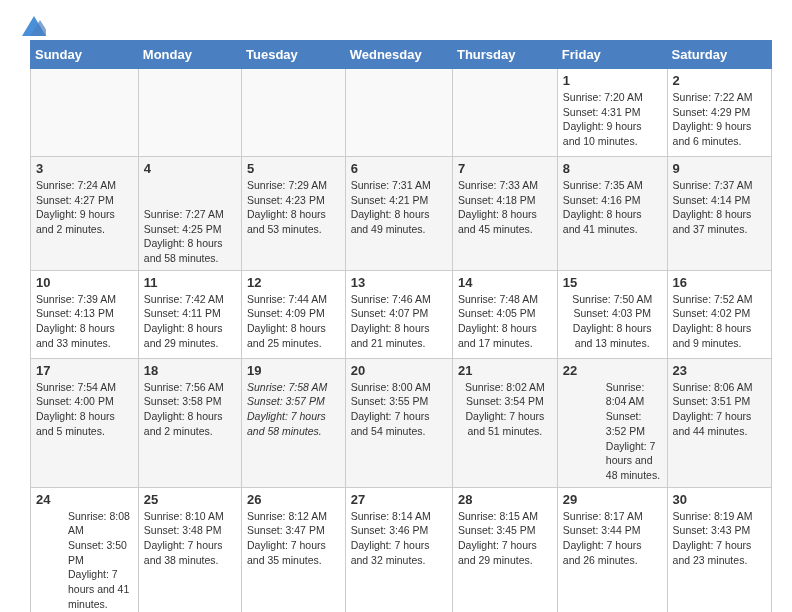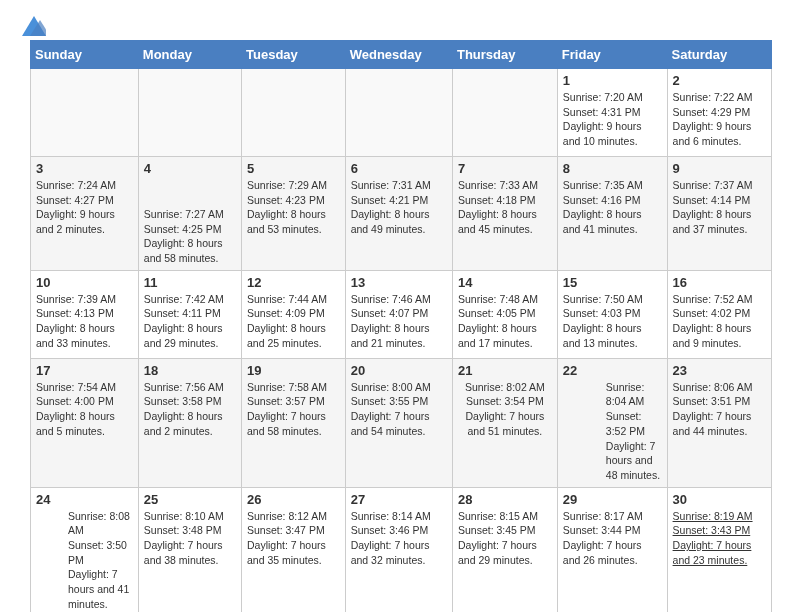--- a/index.html
+++ b/index.html
@@ -145,21 +145,21 @@
 Daylight: 8 hours and 21 minutes.</div>
           </td>
           <td>
             <span class="day-num">14</span>
             <div class="day-info" style="white-space: pre-line;">Sunrise: 7:48 AM
 Sunset: 4:05 PM
 Daylight: 8 hours and 17 minutes.</div>
           </td>
           <td>
             <span class="day-num">15</span>
-            <div class="day-info" style="white-space: pre-line;">Sunrise: 7:50 AM
+            <div class="day-info" style="white-space: pre-line; text-align: center;">Sunrise: 7:50 AM
 Sunset: 4:03 PM
 Daylight: 8 hours and 13 minutes.</div>
           </td>
           <td>
             <span class="day-num">16</span>
             <div class="day-info" style="white-space: pre-line;">Sunrise: 7:52 AM
 Sunset: 4:02 PM
 Daylight: 8 hours and 9 minutes.</div>
           </td>
         </tr>
@@ -171,21 +171,21 @@
 Daylight: 8 hours and 5 minutes.</div>
           </td>
           <td>
             <span class="day-num">18</span>
             <div class="day-info" style="white-space: pre-line;">Sunrise: 7:56 AM
 Sunset: 3:58 PM
 Daylight: 8 hours and 2 minutes.</div>
           </td>
           <td>
             <span class="day-num">19</span>
-            <div class="day-info" style="white-space: pre-line;">Sunrise: 7:58 AM
+            <div class="day-info" style="white-space: pre-line; font-style: italic;">Sunrise: 7:58 AM
 Sunset: 3:57 PM
 Daylight: 7 hours and 58 minutes.</div>
           </td>
           <td>
             <span class="day-num">20</span>
             <div class="day-info" style="white-space: pre-line;">Sunrise: 8:00 AM
 Sunset: 3:55 PM
 Daylight: 7 hours and 54 minutes.</div>
           </td>
           <td>
@@ -239,20 +239,20 @@
 Daylight: 7 hours and 29 minutes.</div>
           </td>
           <td>
             <span class="day-num">29</span>
             <div class="day-info" style="white-space: pre-line;">Sunrise: 8:17 AM
 Sunset: 3:44 PM
 Daylight: 7 hours and 26 minutes.</div>
           </td>
           <td>
             <span class="day-num">30</span>
-            <div class="day-info" style="white-space: pre-line; text-decoration: underline;">Sunrise: 8:19 AM
+            <div class="day-info" style="white-space: pre-line;">Sunrise: 8:19 AM
 Sunset: 3:43 PM
 Daylight: 7 hours and 23 minutes.</div>
           </td>
         </tr>
       </tbody>
   </table>
 </div>
 
 </body></html>

